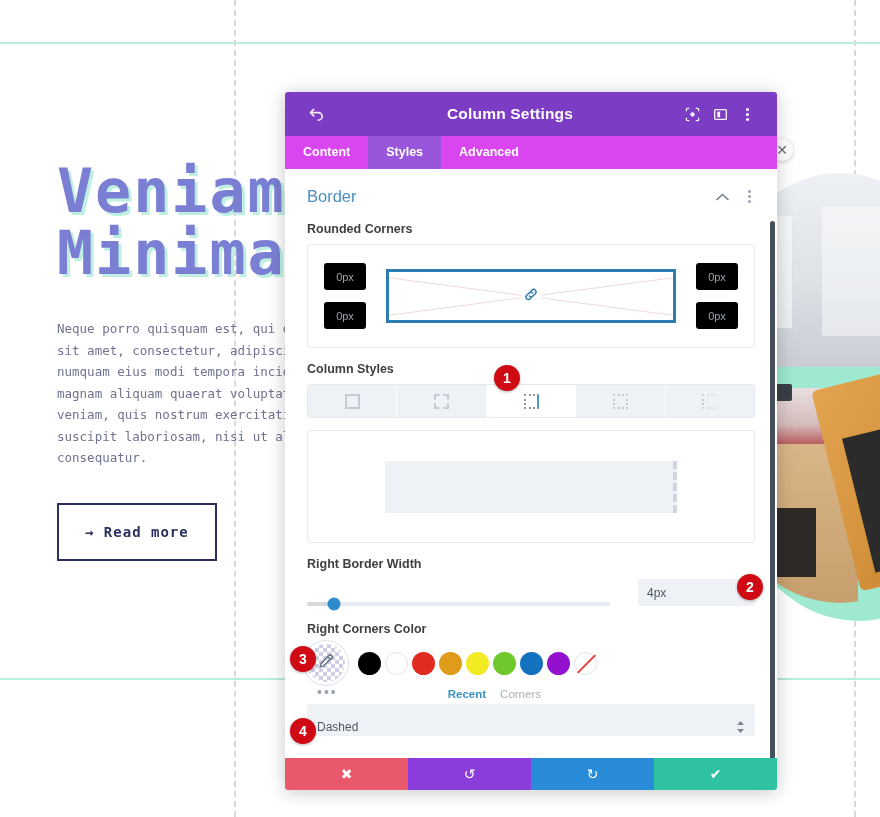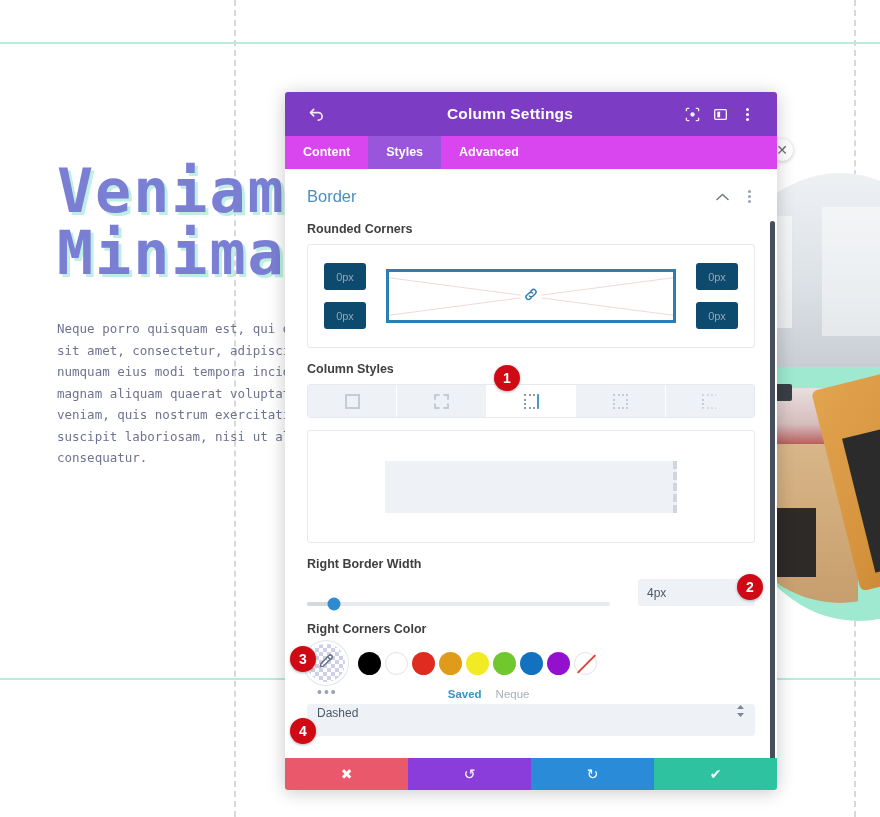--- a/index.html
+++ b/index.html
@@ -139,21 +139,21 @@
 
   .field-label { font-size: 12.5px; color: #404040; font-weight: 700; margin: 10px 0 8px; }
 
   
   .corners-box {
     border: 1px solid #e6eaee; border-radius: 3px;
     height: 104px; position: relative; background: #fff;
   }
   .corner-pill {
     position: absolute; width: 42px; height: 27px; border-radius: 3px;
-    background: #0c4a6e; color: #9aa3b0; font-size: 11px;
+    background: #000000; color: #9aa3b0; font-size: 11px;
     display: flex; align-items: center; justify-content: center;
   }
   .c-tl { left: 16px; top: 18px; }
   .c-tr { right: 16px; top: 18px; }
   .c-bl { left: 16px; bottom: 18px; }
   .c-br { right: 16px; bottom: 18px; }
   .corner-rect {
     position: absolute; left: 78px; right: 78px; top: 24px; bottom: 24px;
     border: 3px solid #2e7db0; background: #fff;
   }
@@ -240,21 +240,21 @@
     background:#e0433a; transform: rotate(-45deg);
   }
   .ellipsis { font-size: 14px; color: #9aa3b0; letter-spacing: 2px; margin: 1px 0 0 10px; }
   .saved-row { display: flex; gap: 14px; margin-top: -13px; margin-left: 186px; }
   .saved-link { font-size: 11.5px; color: #3b93c4; font-weight: 700; }
   .recent-link { font-size: 11.5px; color: #a8b0bb; }
 
   
   .select-box {
     height: 30px; background: #eef1f5; border-radius: 3px;
-    display: flex; align-items: flex-end; padding: 16px 10px;
+    display: flex; align-items: flex-start; padding: 16px 10px;
     font-size: 12px; color: #4c5866; margin-top: 4px;
   }
   .select-box .caret { margin-left: auto; color: #7b8695; font-size: 10px; line-height: 1; }
 
   
   .modal-footer { height: 32px; display: flex; flex: 0 0 auto; }
   .fbtn { flex: 1; display: flex; align-items: center; justify-content: center;
           color: #fff; font-size: 14px; }
   .fb-cancel { background: #e9596b; }
   .fb-undo   { background: #8b3ddb; }
@@ -304,20 +304,21 @@
   <div class="hero-col">
     <div class="hero-title">Veniam</div>
     <div class="hero-title">Minima</div>
     <div class="hero-body" style="white-space:pre;">Neque porro quisquam est, qui dolor
 sit amet, consectetur, adipisci vel
 numquam eius modi tempora incidunt
 magnam aliquam quaerat voluptatem.
 veniam, quis nostrum exercitationem
 suscipit laboriosam, nisi ut aliqui
 consequatur.</div>
+    <div class="read-more">→ Read more</div>
   </div>
 
   <div class="close-btn">✕</div>
 
   <div class="modal">
 
     <div class="modal-titlebar">
       <div class="tb-back">
         <svg class="tb-ico" viewBox="0 0 16 16" fill="none" stroke="#fff" stroke-width="1.8" stroke-linecap="round" stroke-linejoin="round">
           <path d="M2 6 H10 a4 4 0 0 1 0 8"></path>
@@ -437,22 +438,22 @@
         <span class="sw" style="background:#e09b1b"></span>
         <span class="sw" style="background:#f2ea22"></span>
         <span class="sw" style="background:#70c72e"></span>
         <span class="sw" style="background:#1272bd"></span>
         <span class="sw" style="background:#9410cf"></span>
         <span class="no-color"></span>
       </div>
       <div style="display:flex;align-items:center;">
         <div class="ellipsis">•••</div>
         <div class="saved-row" style="margin-top:6px;margin-left:110px;">
-          <span class="saved-link">Saved</span>
-          <span class="recent-link">Neque</span>
+          <span class="saved-link">Recent</span>
+          <span class="recent-link">Corners</span>
         </div>
       </div>
 
       <div class="select-box">
         <span>Dashed</span>
         <span class="caret">
           <svg width="9" height="14" viewBox="0 0 9 14" fill="#7b8695">
             <polygon points="4.5,1 8,5 1,5"></polygon>
               <polygon points="4.5,13 8,9 1,9"></polygon>
           </svg>

